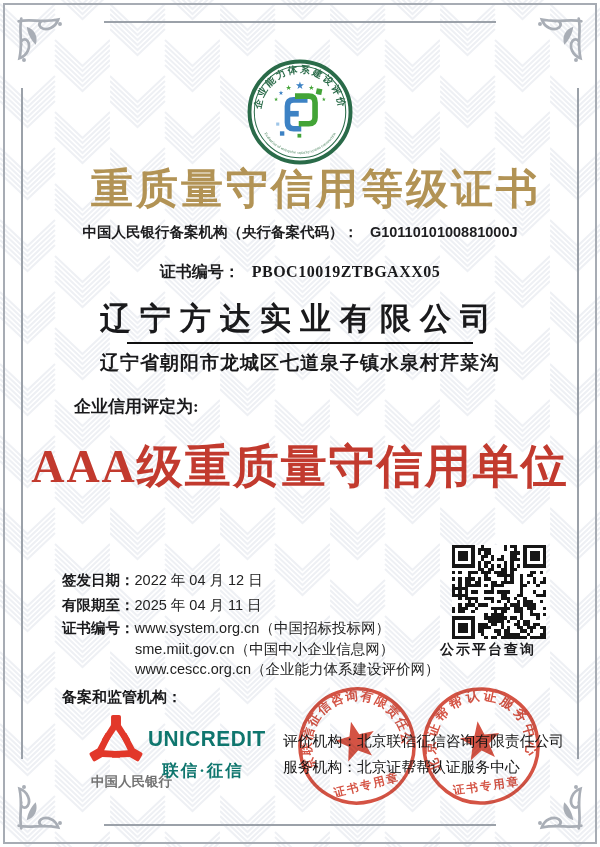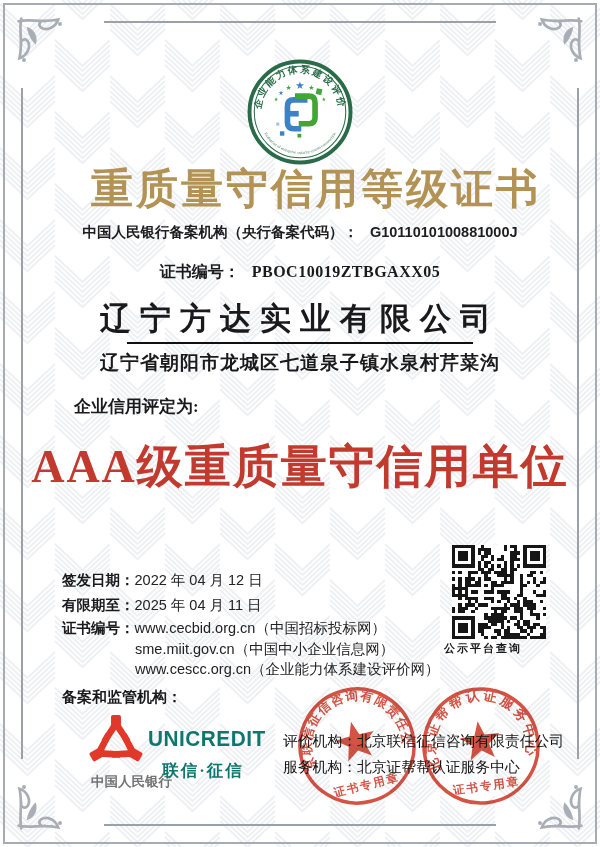--- a/index.html
+++ b/index.html
@@ -38,22 +38,22 @@
   .rating{position:absolute;left:0;right:0;top:436px;text-align:center;z-index:2;
           font-size:46px;font-weight:900;letter-spacing:2px;color:#c23a2e;}
   .info{position:absolute;left:62px;top:568px;z-index:2;font-size:14.5px;}
   .info .row{height:25px;line-height:25px;white-space:nowrap;}
   .info .row.site{height:20.5px;line-height:20.5px;}
   .info .row.cont{padding-left:73px;}
   .info .lbl{font-weight:700;}
   .info .val{font-family:"Liberation Sans","DejaVu Sans",sans-serif;color:#222;}
   .qr-wrap{position:absolute;left:452px;top:545px;width:94px;height:94px;background:#fff;z-index:2;}
   .qr-wrap svg{width:94px;height:94px;display:block;shape-rendering:crispEdges;fill:#161616;}
-  .qr-caption{position:absolute;left:424px;top:641px;width:118px;text-align:center;z-index:2;
-              font-size:11px;font-weight:700;letter-spacing:2px;}
+  .qr-caption{position:absolute;left:440px;top:641px;width:118px;z-index:2;
+              font-size:14px;font-weight:700;letter-spacing:2px;}
   .regulator{position:absolute;left:62px;top:688px;z-index:2;font-size:15px;font-weight:700;}
   .pboc{position:absolute;left:84px;top:710px;width:64px;height:62px;z-index:2;}
   .pboc-name{position:absolute;left:64px;top:773px;width:108px;display:flex;justify-content:flex-start;
              z-index:2;font-size:13.5px;font-weight:600;color:#737373;padding-left:27px;}
   .unicredit{position:absolute;left:150px;top:727px;width:106px;text-align:center;z-index:2;color:#0f766e;}
   .unicredit .en{font-family:"Liberation Sans","DejaVu Sans",sans-serif;font-weight:800;
                  font-size:20px;letter-spacing:.5px;transform:scale(1.04,1.12);display:block;}
   .unicredit .cn{font-size:16.5px;font-weight:700;letter-spacing:2px;margin-top:10px;display:block;}
   .agencies{position:absolute;left:283px;top:729px;z-index:6;
             font-family:Liberation Sans, sans-serif;font-size:14.8px;color:#141414;}
@@ -175,21 +175,21 @@
   <div class="rating">AAA级重质量守信用单位</div>
 
   <div class="info">
     <div class="row">
       <span class="lbl">签发日期：</span><span class="val">2022 年 04 月 12 日</span>
     </div>
     <div class="row">
       <span class="lbl">有限期至：</span><span class="val">2025 年 04 月 11 日</span>
     </div>
     <div class="row site">
-      <span class="lbl">证书编号：</span><span class="val">www.cecbid.org.cn（中国招标投标网）</span>
+      <span class="lbl">证书编号：</span><span class="val">www.system.org.cn（中国招标投标网）</span>
     </div>
     <div class="row site cont">
       <span class="val">sme.miit.gov.cn（中国中小企业信息网）</span>
     </div>
     <div class="row site cont">
       <span class="val">www.cescc.org.cn（企业能力体系建设评价网）</span>
     </div>
   </div>
 
   <div class="qr-wrap">

